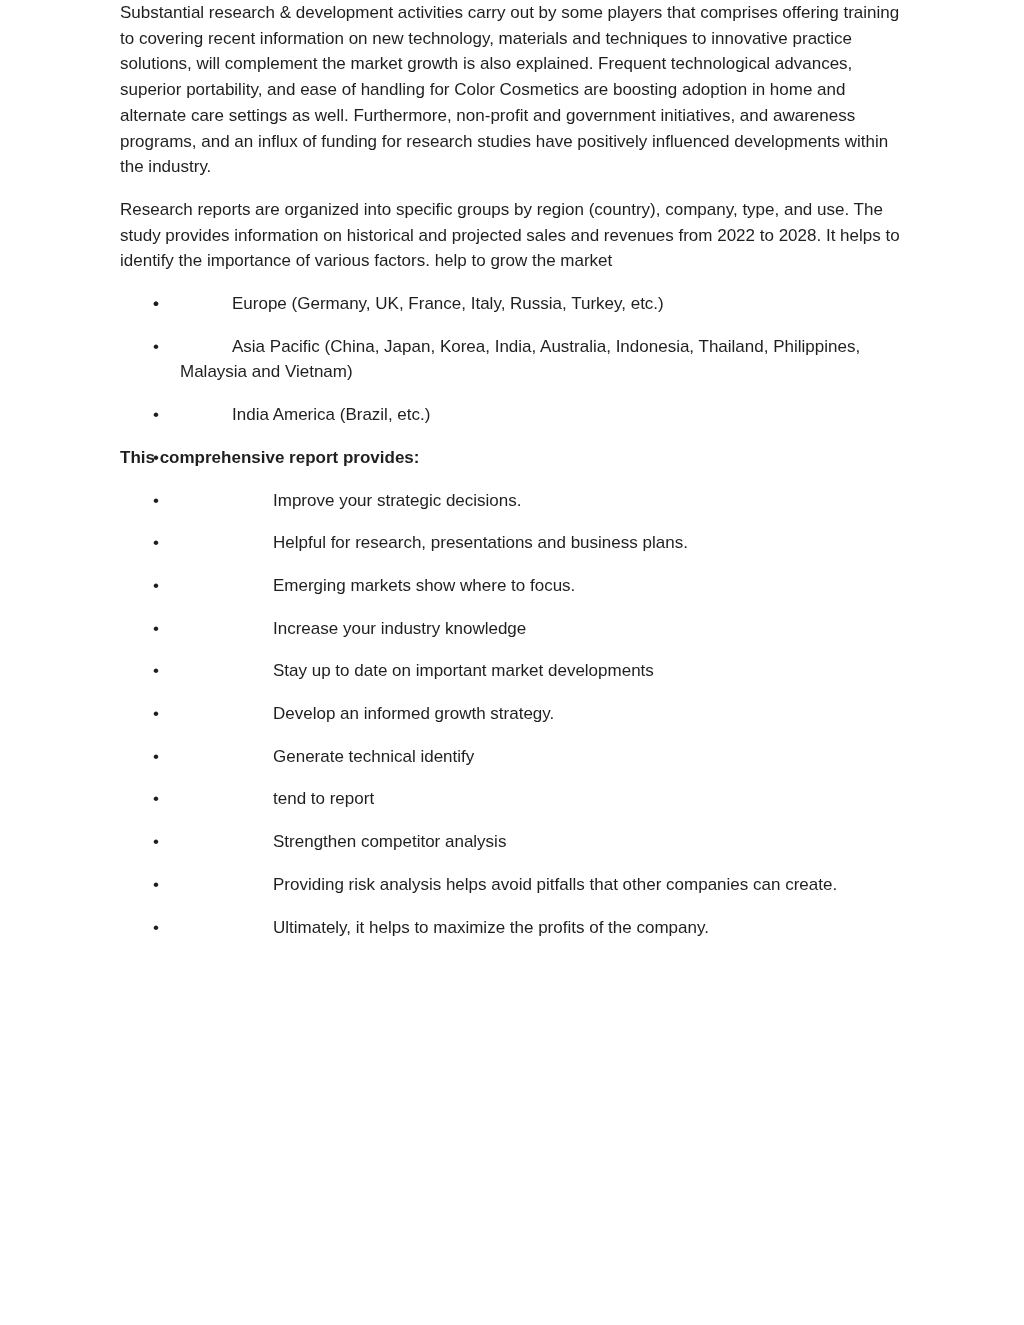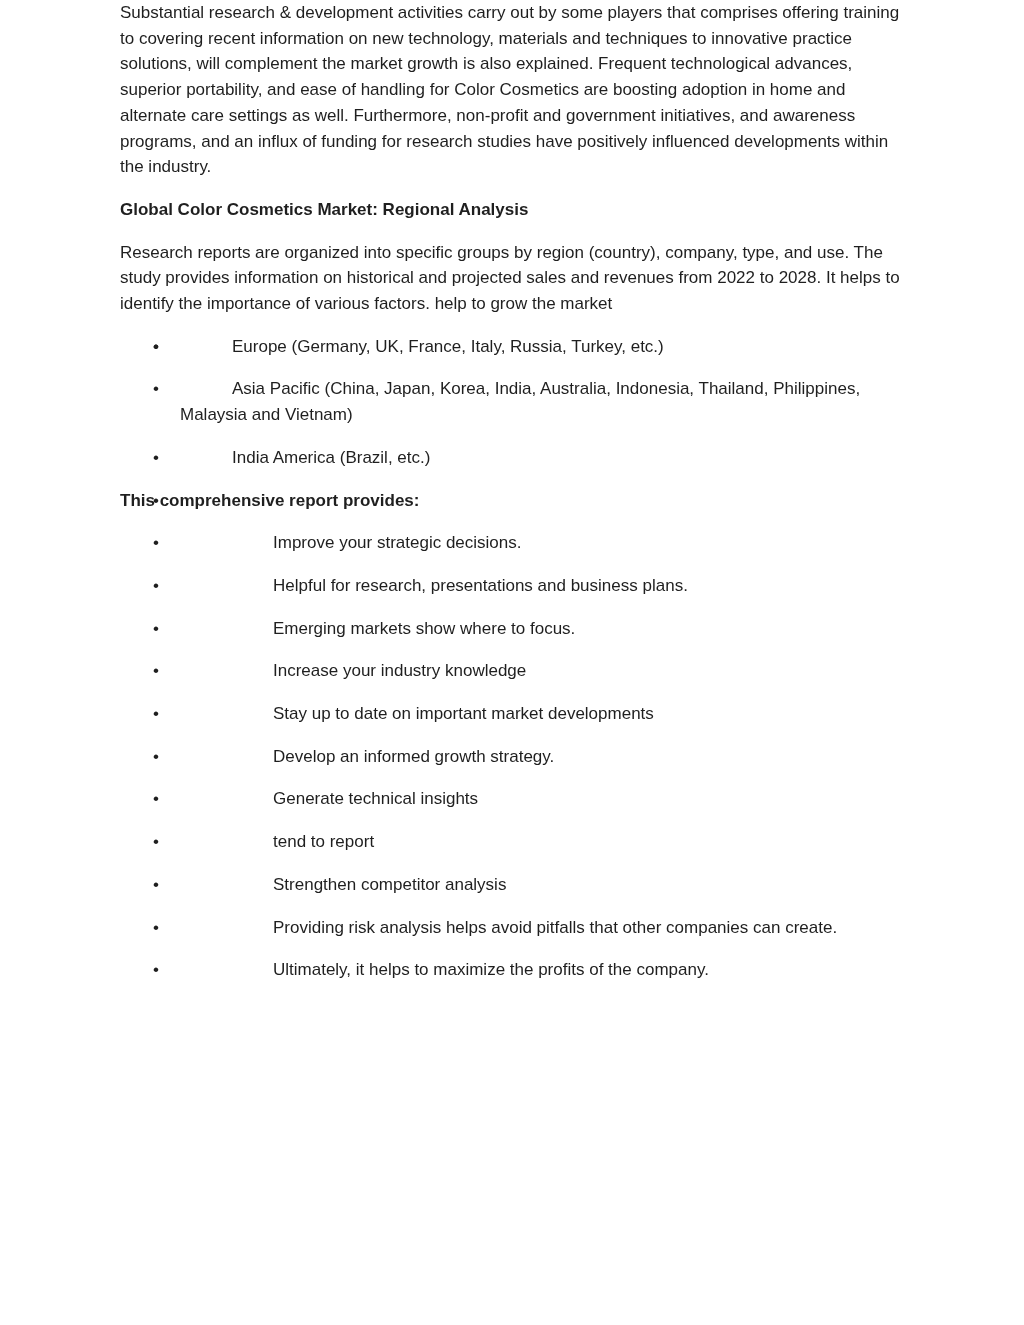--- a/index.html
+++ b/index.html
@@ -53,21 +53,20 @@
     text-indent: 0;
   }
 </style>
 </head>
 <body>
 
 <div class="page">
 
   <p class="para">Substantial research &amp; development activities carry out by some players that comprises offering training to covering recent information on new technology, materials and techniques to innovative practice solutions, will complement the market growth is also explained. Frequent technological advances, superior portability, and ease of handling for Color Cosmetics are boosting adoption in home and alternate care settings as well. Furthermore, non-profit and government initiatives, and awareness programs, and an influx of funding for research studies have positively influenced developments within the industry.</p>
 
-  <p class="heading">Global Color Cosmetics Market: Regional Analysis</p>
 
   <p class="para">Research reports are organized into specific groups by region (country), company, type, and use. The study provides information on historical and projected sales and revenues from 2022 to 2028. It helps to identify the importance of various factors. help to grow the market</p>
 
   <div class="list">
     <div class="li region">
       <span class="bullet">•</span>
     </div>
     <div class="li region">
       <span class="bullet">•</span>
       <span>Europe (Germany, UK, France, Italy, Russia, Turkey, etc.)</span>
@@ -107,21 +106,21 @@
     <div class="li benefit">
       <span class="bullet">•</span>
       <span>Stay up to date on important market developments</span>
     </div>
     <div class="li benefit">
       <span class="bullet">•</span>
       <span>Develop an informed growth strategy.</span>
     </div>
     <div class="li benefit">
       <span class="bullet">•</span>
-      <span>Generate technical insights</span>
+      <span>Generate technical identify</span>
     </div>
     <div class="li benefit">
       <span class="bullet">•</span>
       <span>tend to report</span>
     </div>
     <div class="li benefit">
       <span class="bullet">•</span>
       <span>Strengthen competitor analysis</span>
     </div>
     <div class="li benefit">

